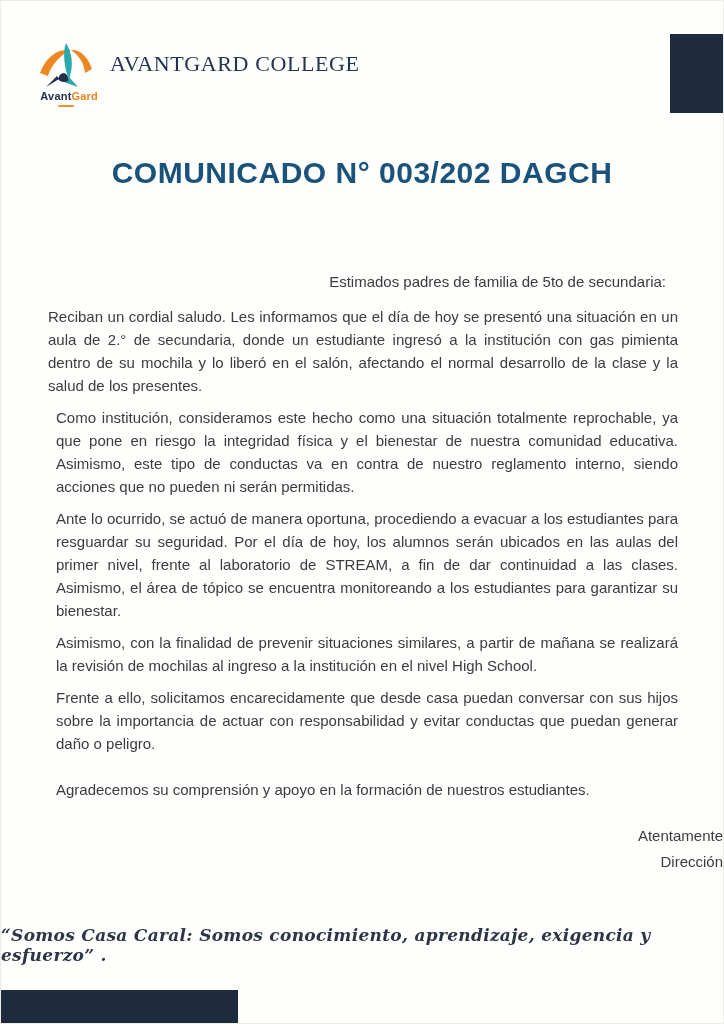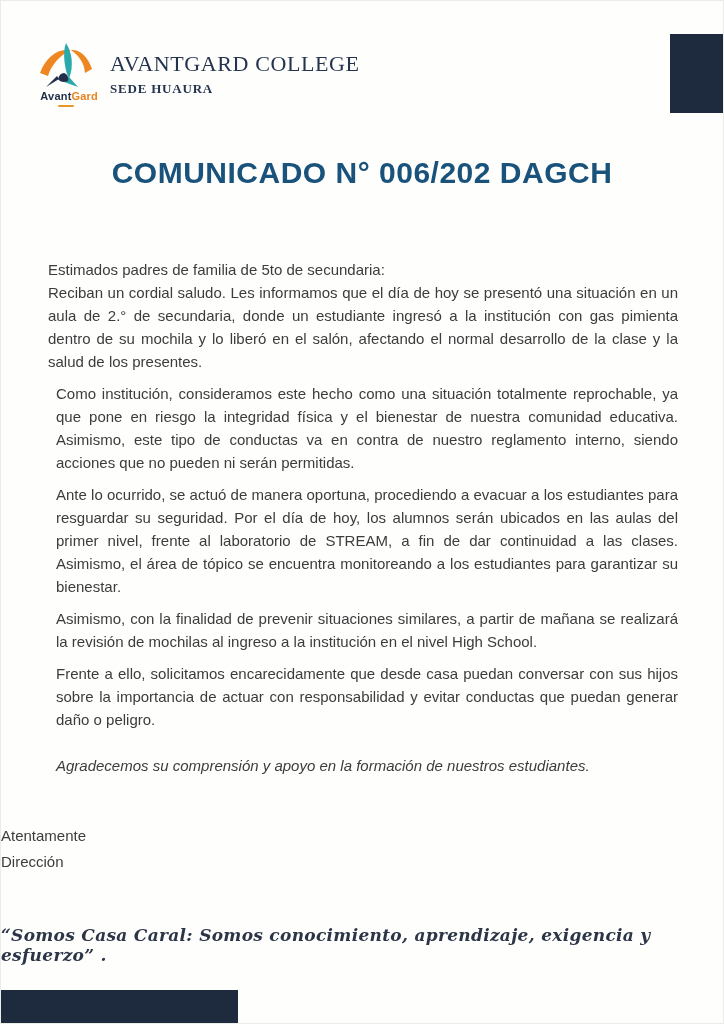--- a/index.html
+++ b/index.html
@@ -104,31 +104,31 @@
     position: absolute;
     top: 257px;
     left: 47px;
     width: 630px;
     font-size: 15px;
     line-height: 23px;
     color: #3c3c3c;
     text-align: justify;
   }
   .doc-body p { margin: 9px 0 0 8px; }
-  .doc-body p.salutation { margin: 0; text-align: left; }
+  .doc-body p.salutation { margin: 12px; text-align: right; }
   .doc-body p.no-gap { margin: 0; }
-  .doc-body p.extra-gap { margin-top: 23px; font-style: italic; }
+  .doc-body p.extra-gap { margin-top: 23px; }
 
   
   .signature {
     position: absolute;
     top: 822px;
     left: 0;
     width: 100%;
-    text-align: left;
+    text-align: right;
     font-size: 15px;
     line-height: 26px;
     color: #3c3c3c;
   }
 
   
   .quote {
     position: absolute;
     top: 924px;
     left: 0;
@@ -162,25 +162,24 @@
           <path d="M21 38 L8 46 L19 35 Z" fill="#22304a"></path>
         </svg>
       </span>
       <div class="logo-wordmark">
         <span class="part1">Avant</span><span class="part2">Gard</span>
       </div>
       <div class="logo-underline"></div>
     </div>
     <div class="school-text">
       <div class="school-name">AVANTGARD COLLEGE</div>
-      <div class="campus">SEDE HUAURA</div>
     </div>
   </header>
 
-  <h1 class="doc-title">COMUNICADO N° 006/202 DAGCH</h1>
+  <h1 class="doc-title">COMUNICADO N° 003/202 DAGCH</h1>
 
   <main class="doc-body">
     <p class="salutation">Estimados padres de familia de 5to de secundaria:</p>
     <p class="no-gap">Reciban un cordial saludo. Les informamos que el día de hoy se presentó una situación en un aula de 2.° de secundaria, donde un estudiante ingresó a la institución con gas pimienta dentro de su mochila y lo liberó en el salón, afectando el normal desarrollo de la clase y la salud de los presentes.</p>
     <p>Como institución, consideramos este hecho como una situación totalmente reprochable, ya que pone en riesgo la integridad física y el bienestar de nuestra comunidad educativa. Asimismo, este tipo de conductas va en contra de nuestro reglamento interno, siendo acciones que no pueden ni serán permitidas.</p>
     <p>Ante lo ocurrido, se actuó de manera oportuna, procediendo a evacuar a los estudiantes para resguardar su seguridad. Por el día de hoy, los alumnos serán ubicados en las aulas del primer nivel, frente al laboratorio de STREAM, a fin de dar continuidad a las clases. Asimismo, el área de tópico se encuentra monitoreando a los estudiantes para garantizar su bienestar.</p>
     <p>Asimismo, con la finalidad de prevenir situaciones similares, a partir de mañana se realizará la revisión de mochilas al ingreso a la institución en el nivel High School.</p>
     <p>Frente a ello, solicitamos encarecidamente que desde casa puedan conversar con sus hijos sobre la importancia de actuar con responsabilidad y evitar conductas que puedan generar daño o peligro.</p>
     <p class="extra-gap">Agradecemos su comprensión y apoyo en la formación de nuestros estudiantes.</p>
   </main>

